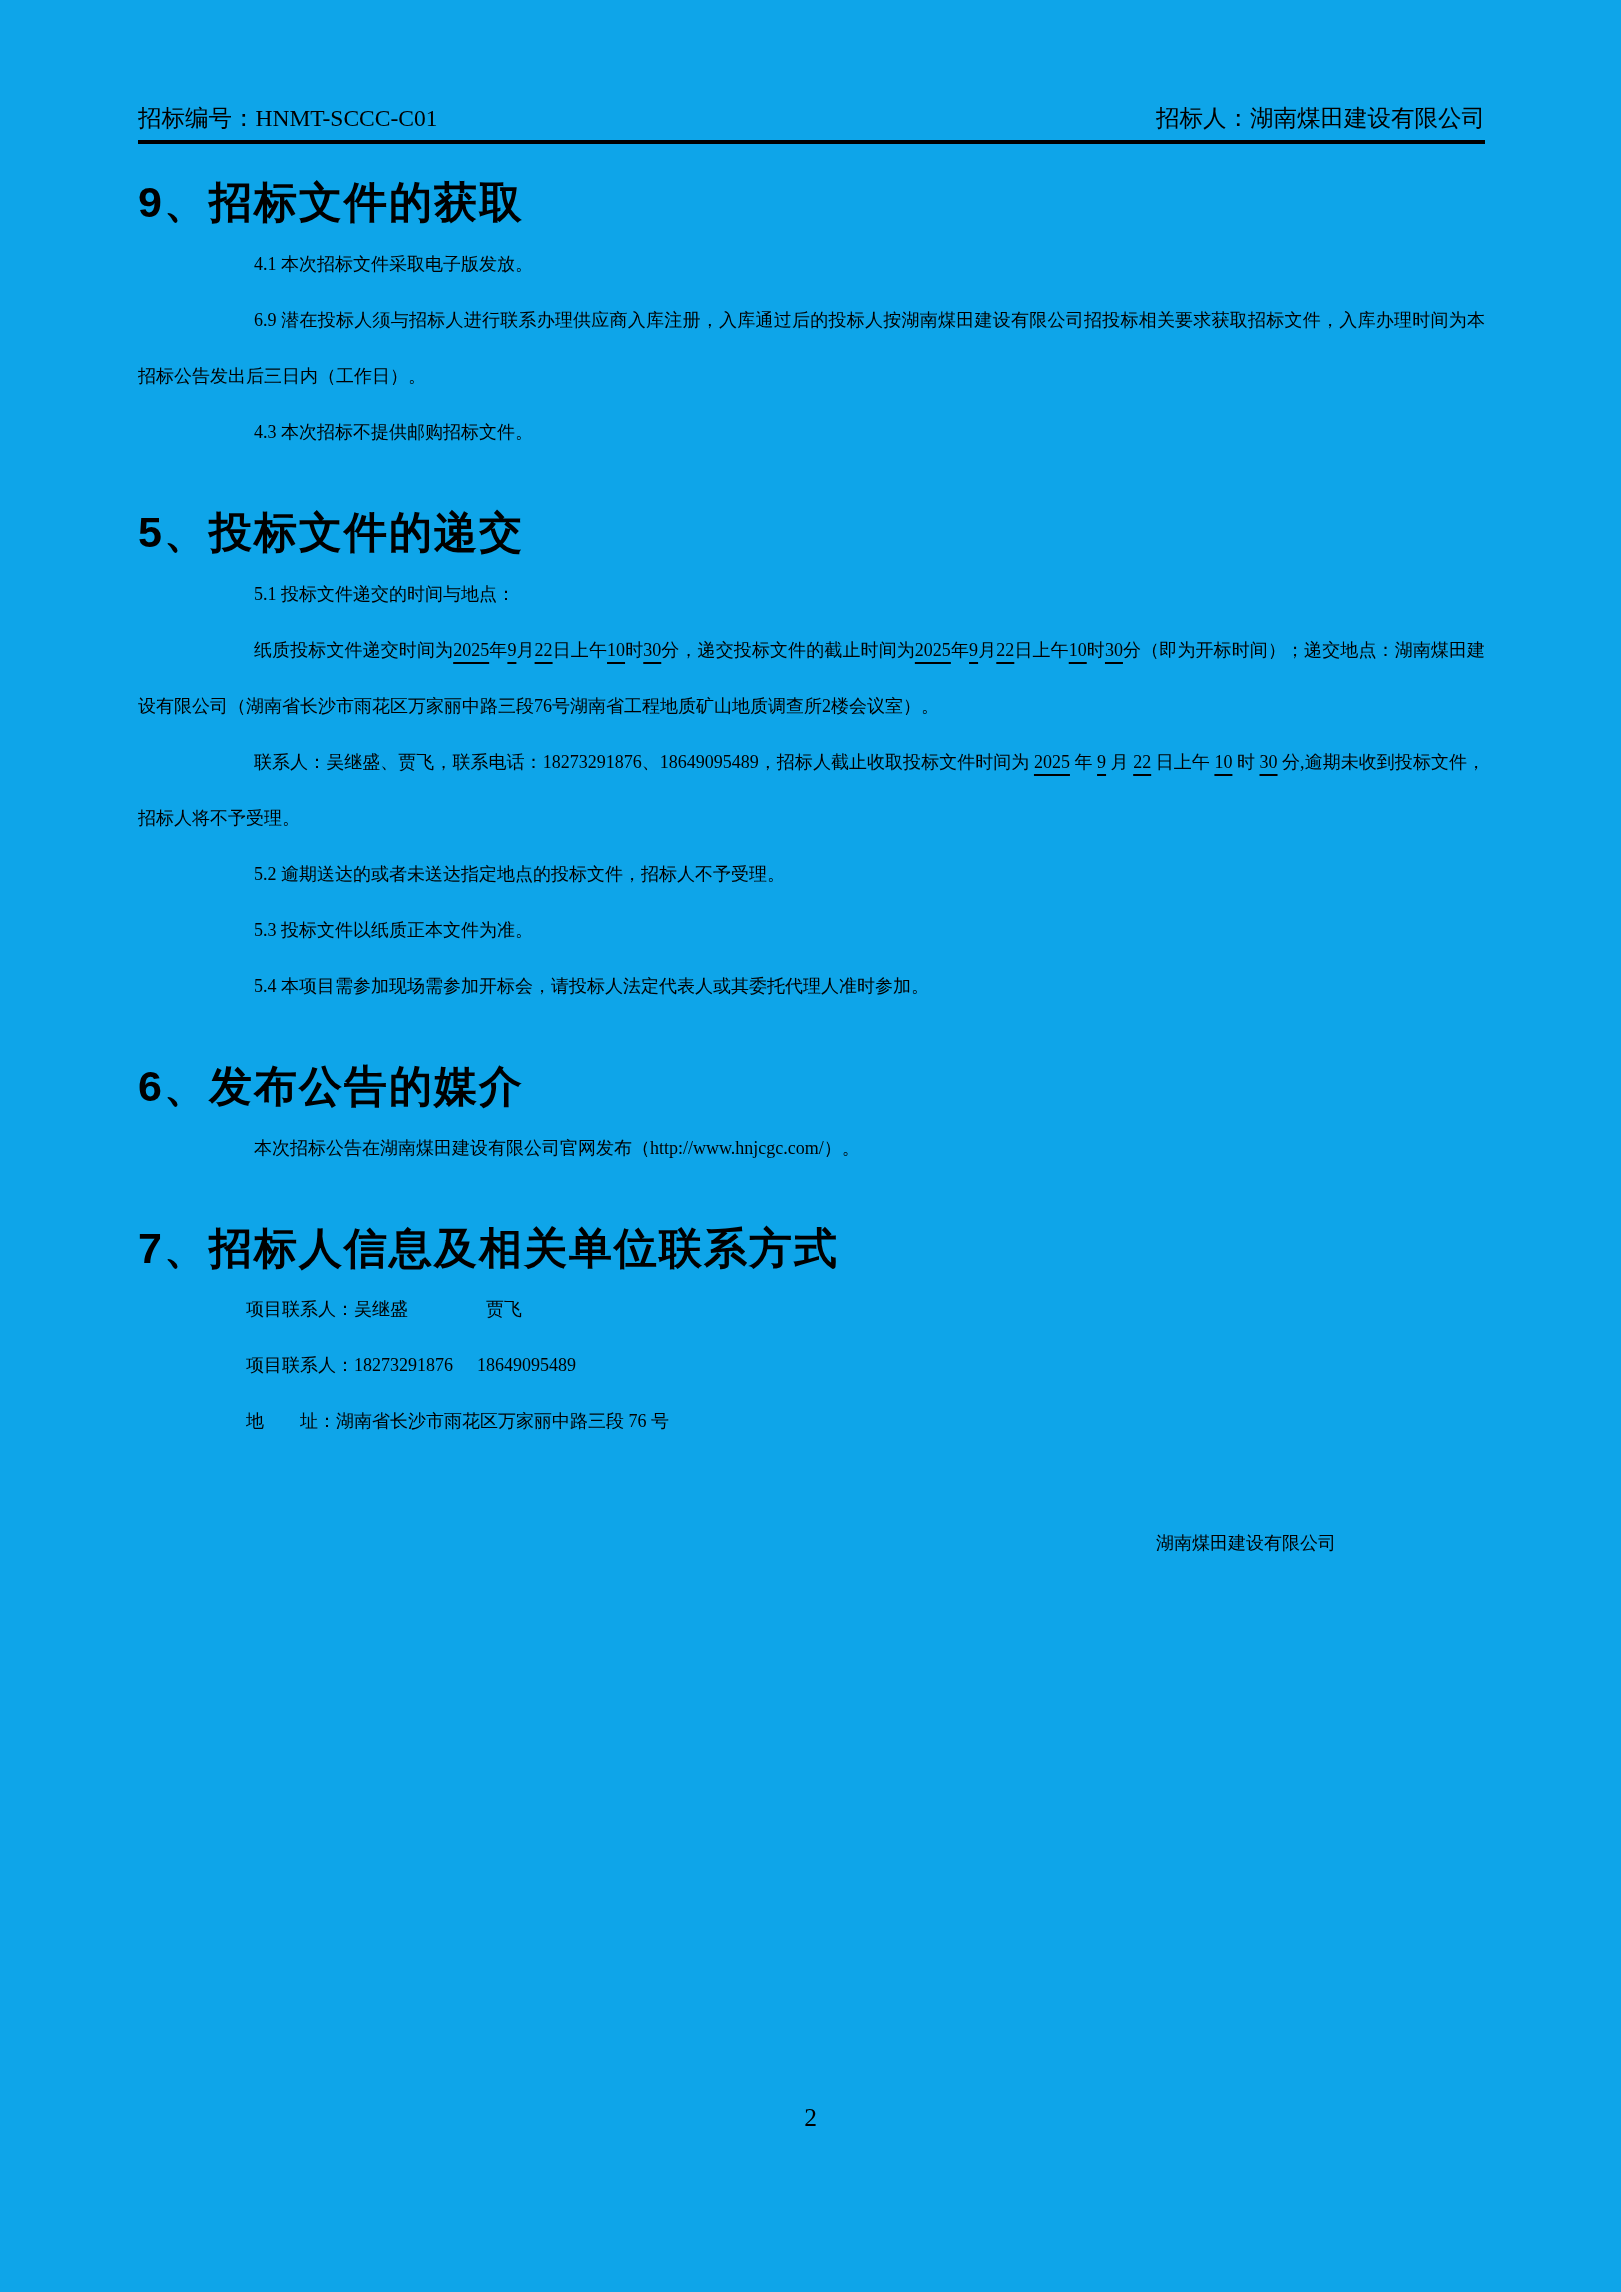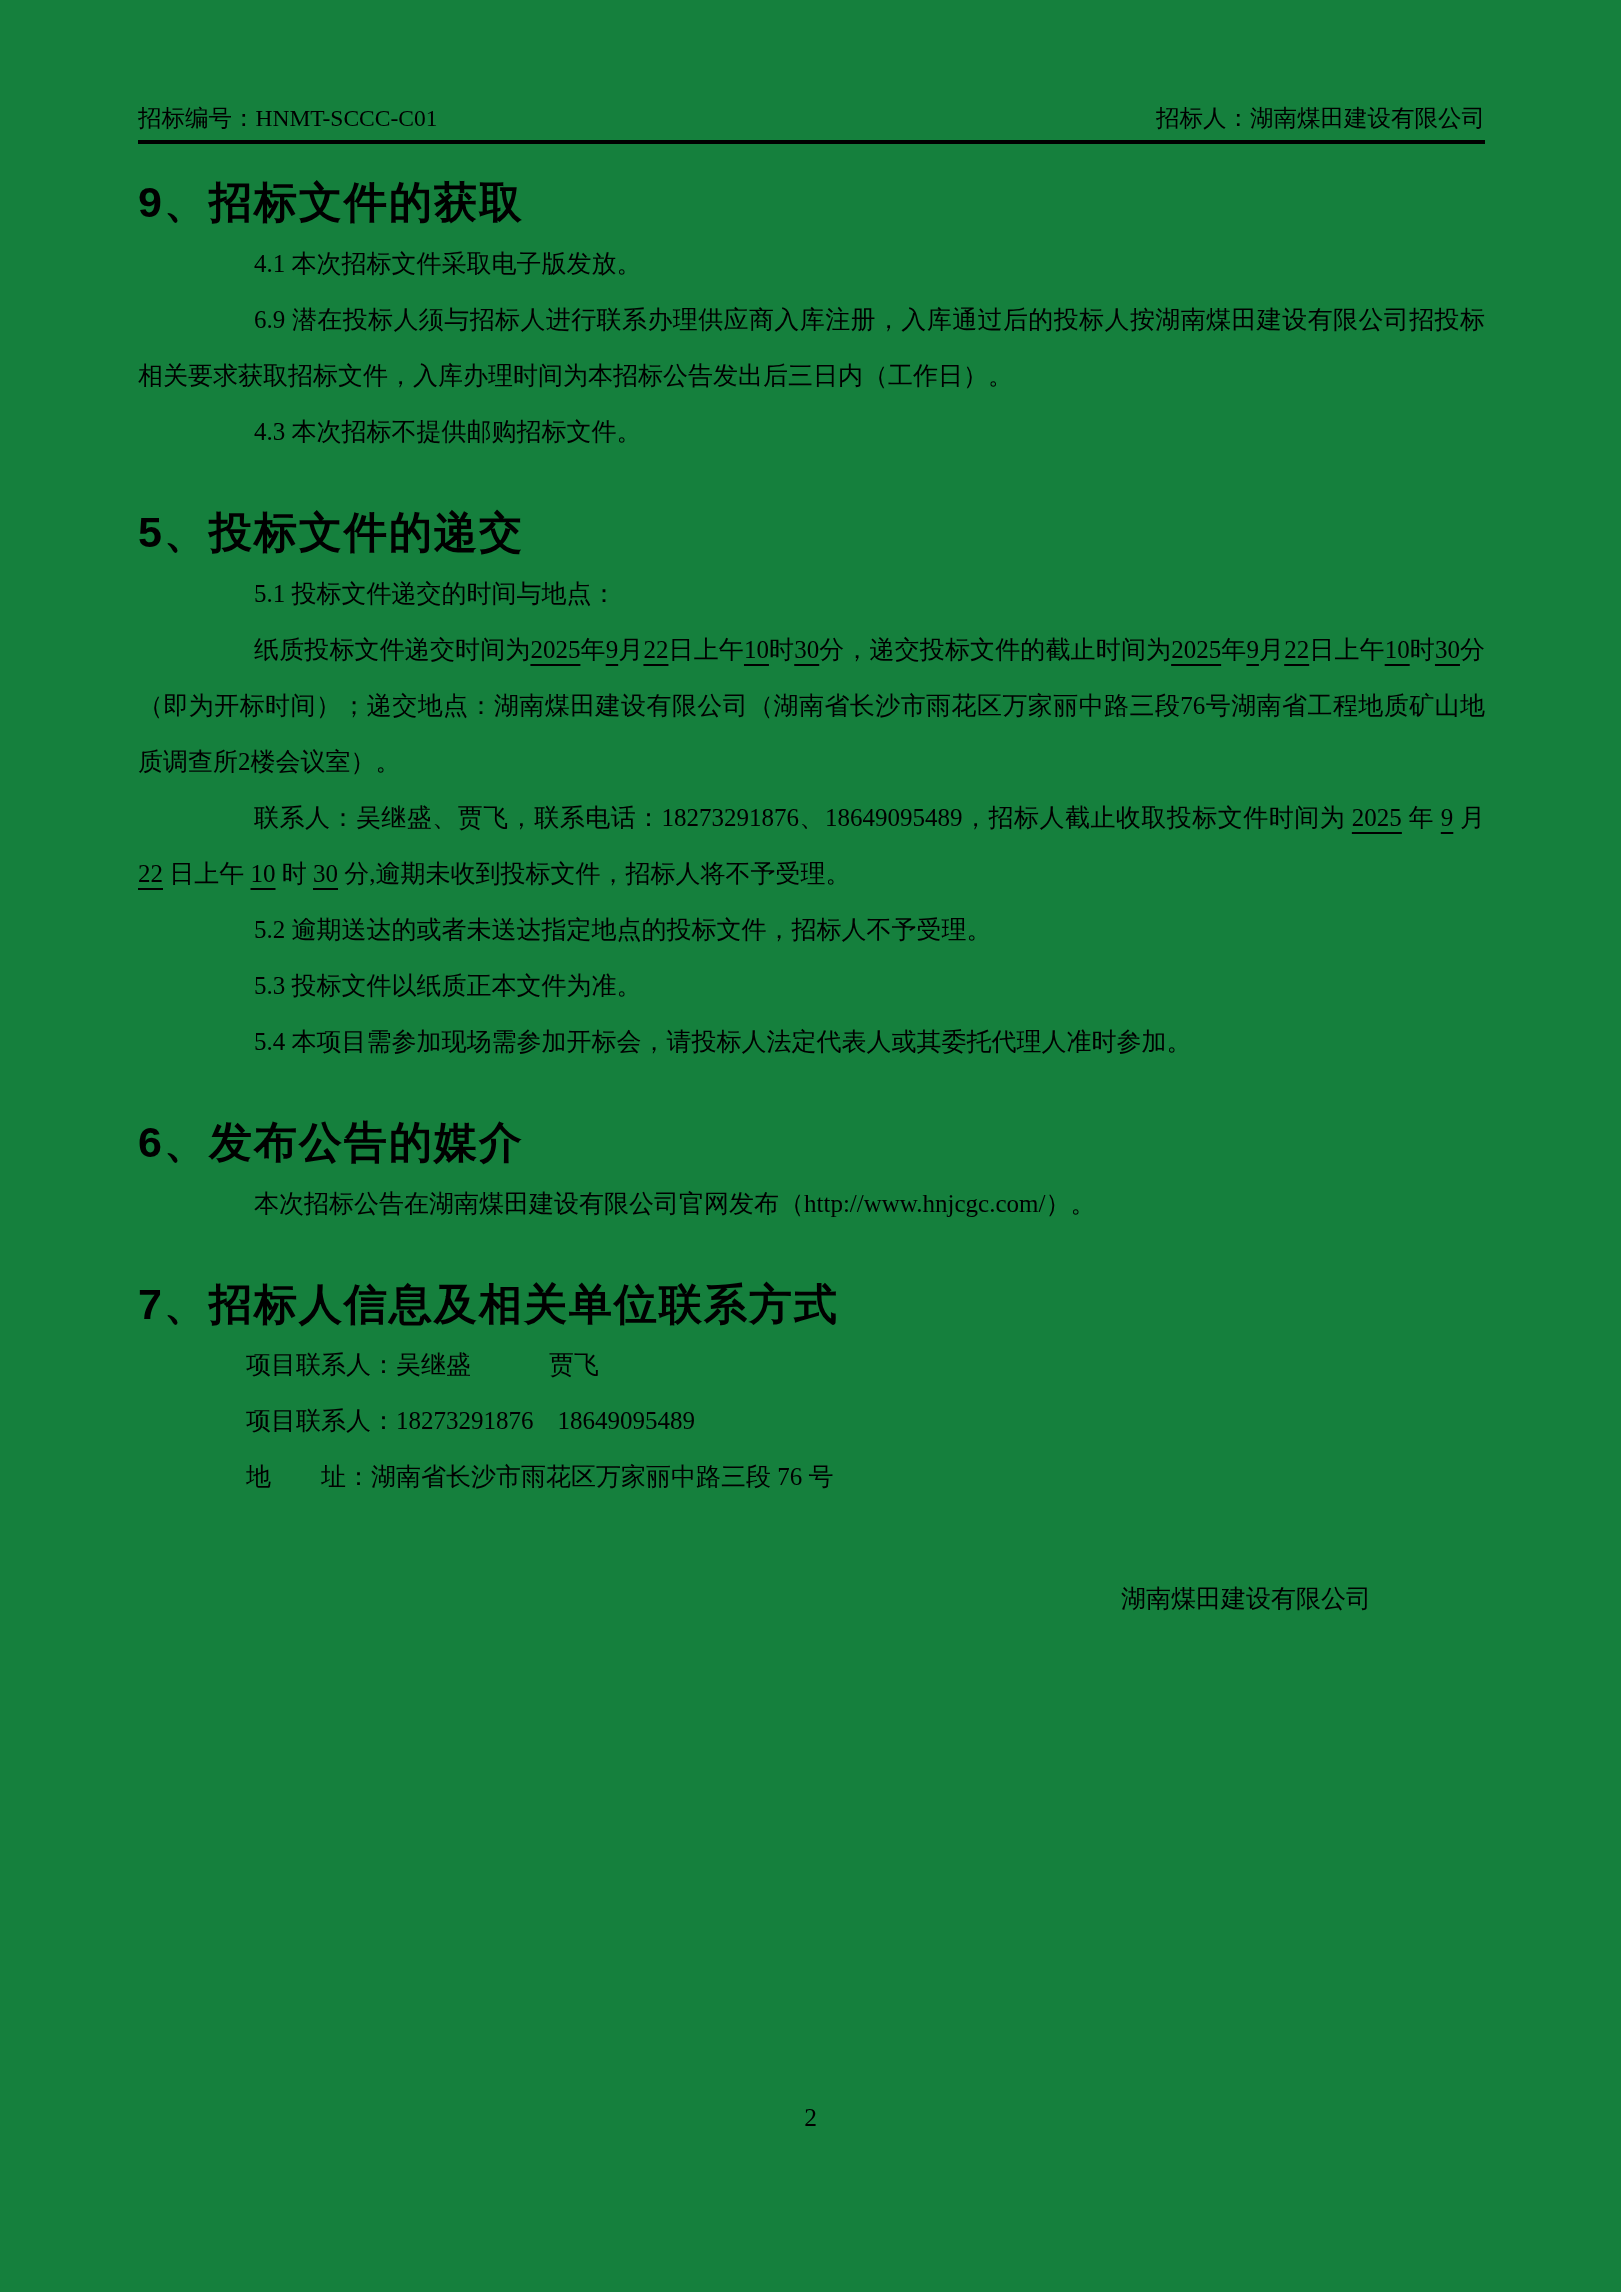--- a/index.html
+++ b/index.html
@@ -1,20 +1,20 @@
 <!DOCTYPE html>
 <html><head>
 <meta charset="utf-8">
 <style>
   html, body { margin: 0; padding: 0; background: #ffffff; }
   .page {
     position: relative;
     width: 1621px;
     height: 2293px;
-    background: #15803d;
+    background: #0ea5e9;
     color: #000000;
     font-family: "Liberation Serif", "DejaVu Serif", serif;
     overflow: hidden;
   }
   .content { padding: 0 136px 0 138px; }
 
   .header {
     display: flex;
     justify-content: space-between;
     align-items: flex-end;
@@ -30,21 +30,21 @@
     font-weight: bold;
     font-size: 43px;
     line-height: 55px;
     letter-spacing: 2px;
     margin: 45px 0 5.9px 0;
     color: #000000;
   }
   h2.first { margin-top: 31px; }
 
   p {
-    font-size: 25px;
+    font-size: 18px;
     line-height: 56px;
     margin: 0;
     text-align: justify;
   }
   .indent { text-indent: 116px; }
 
   .u {
     text-decoration: underline;
     text-underline-offset: 5.9px;
     text-decoration-thickness: 2px;

